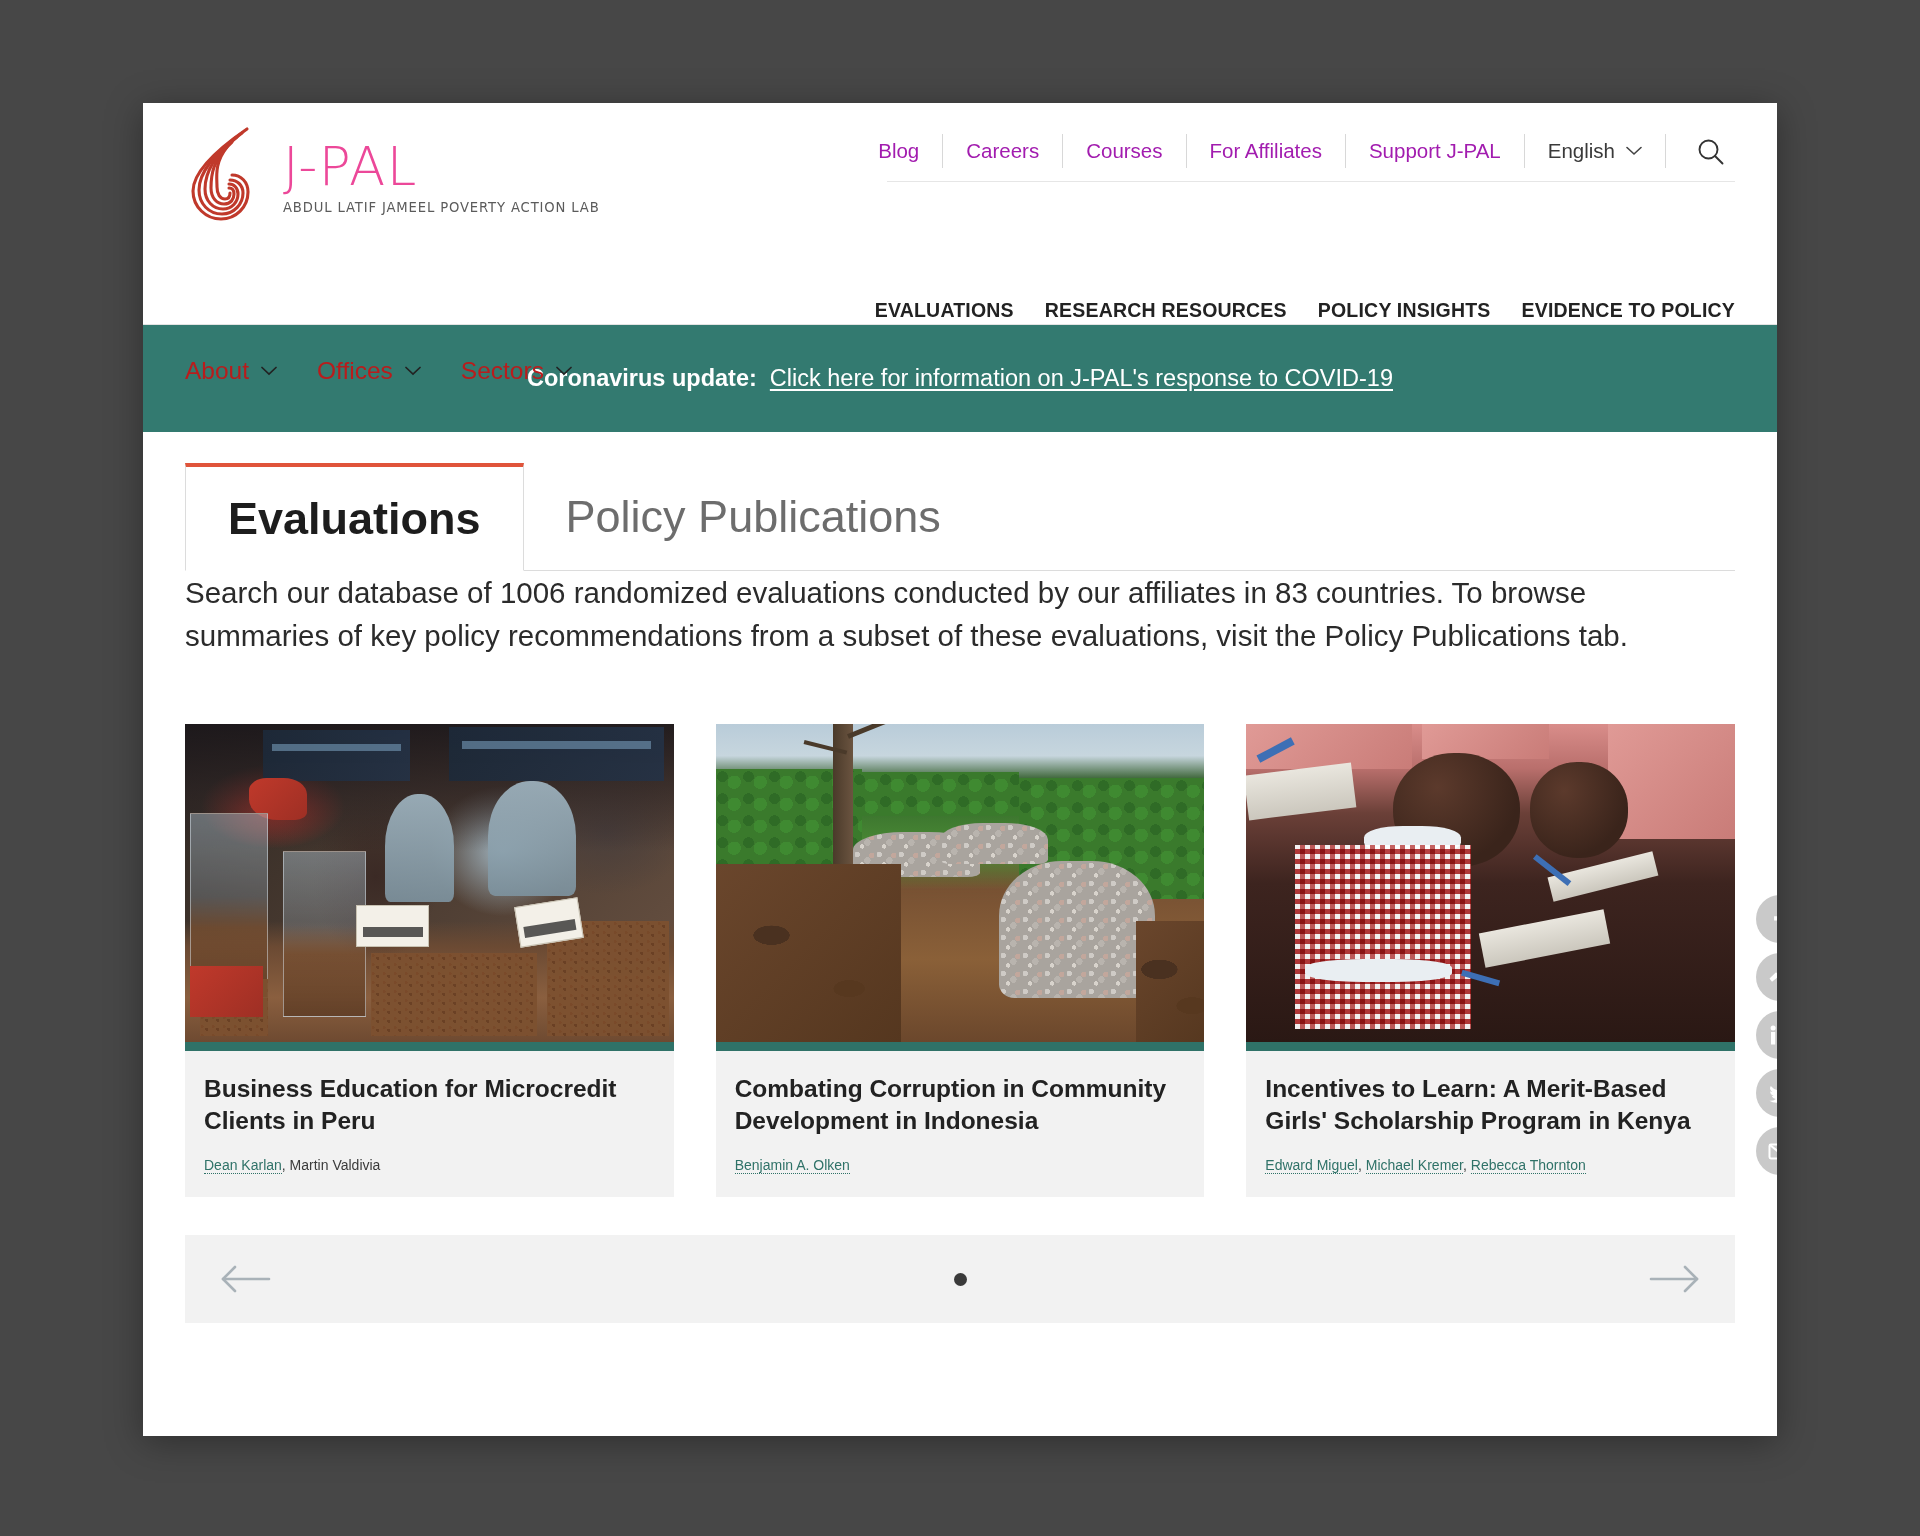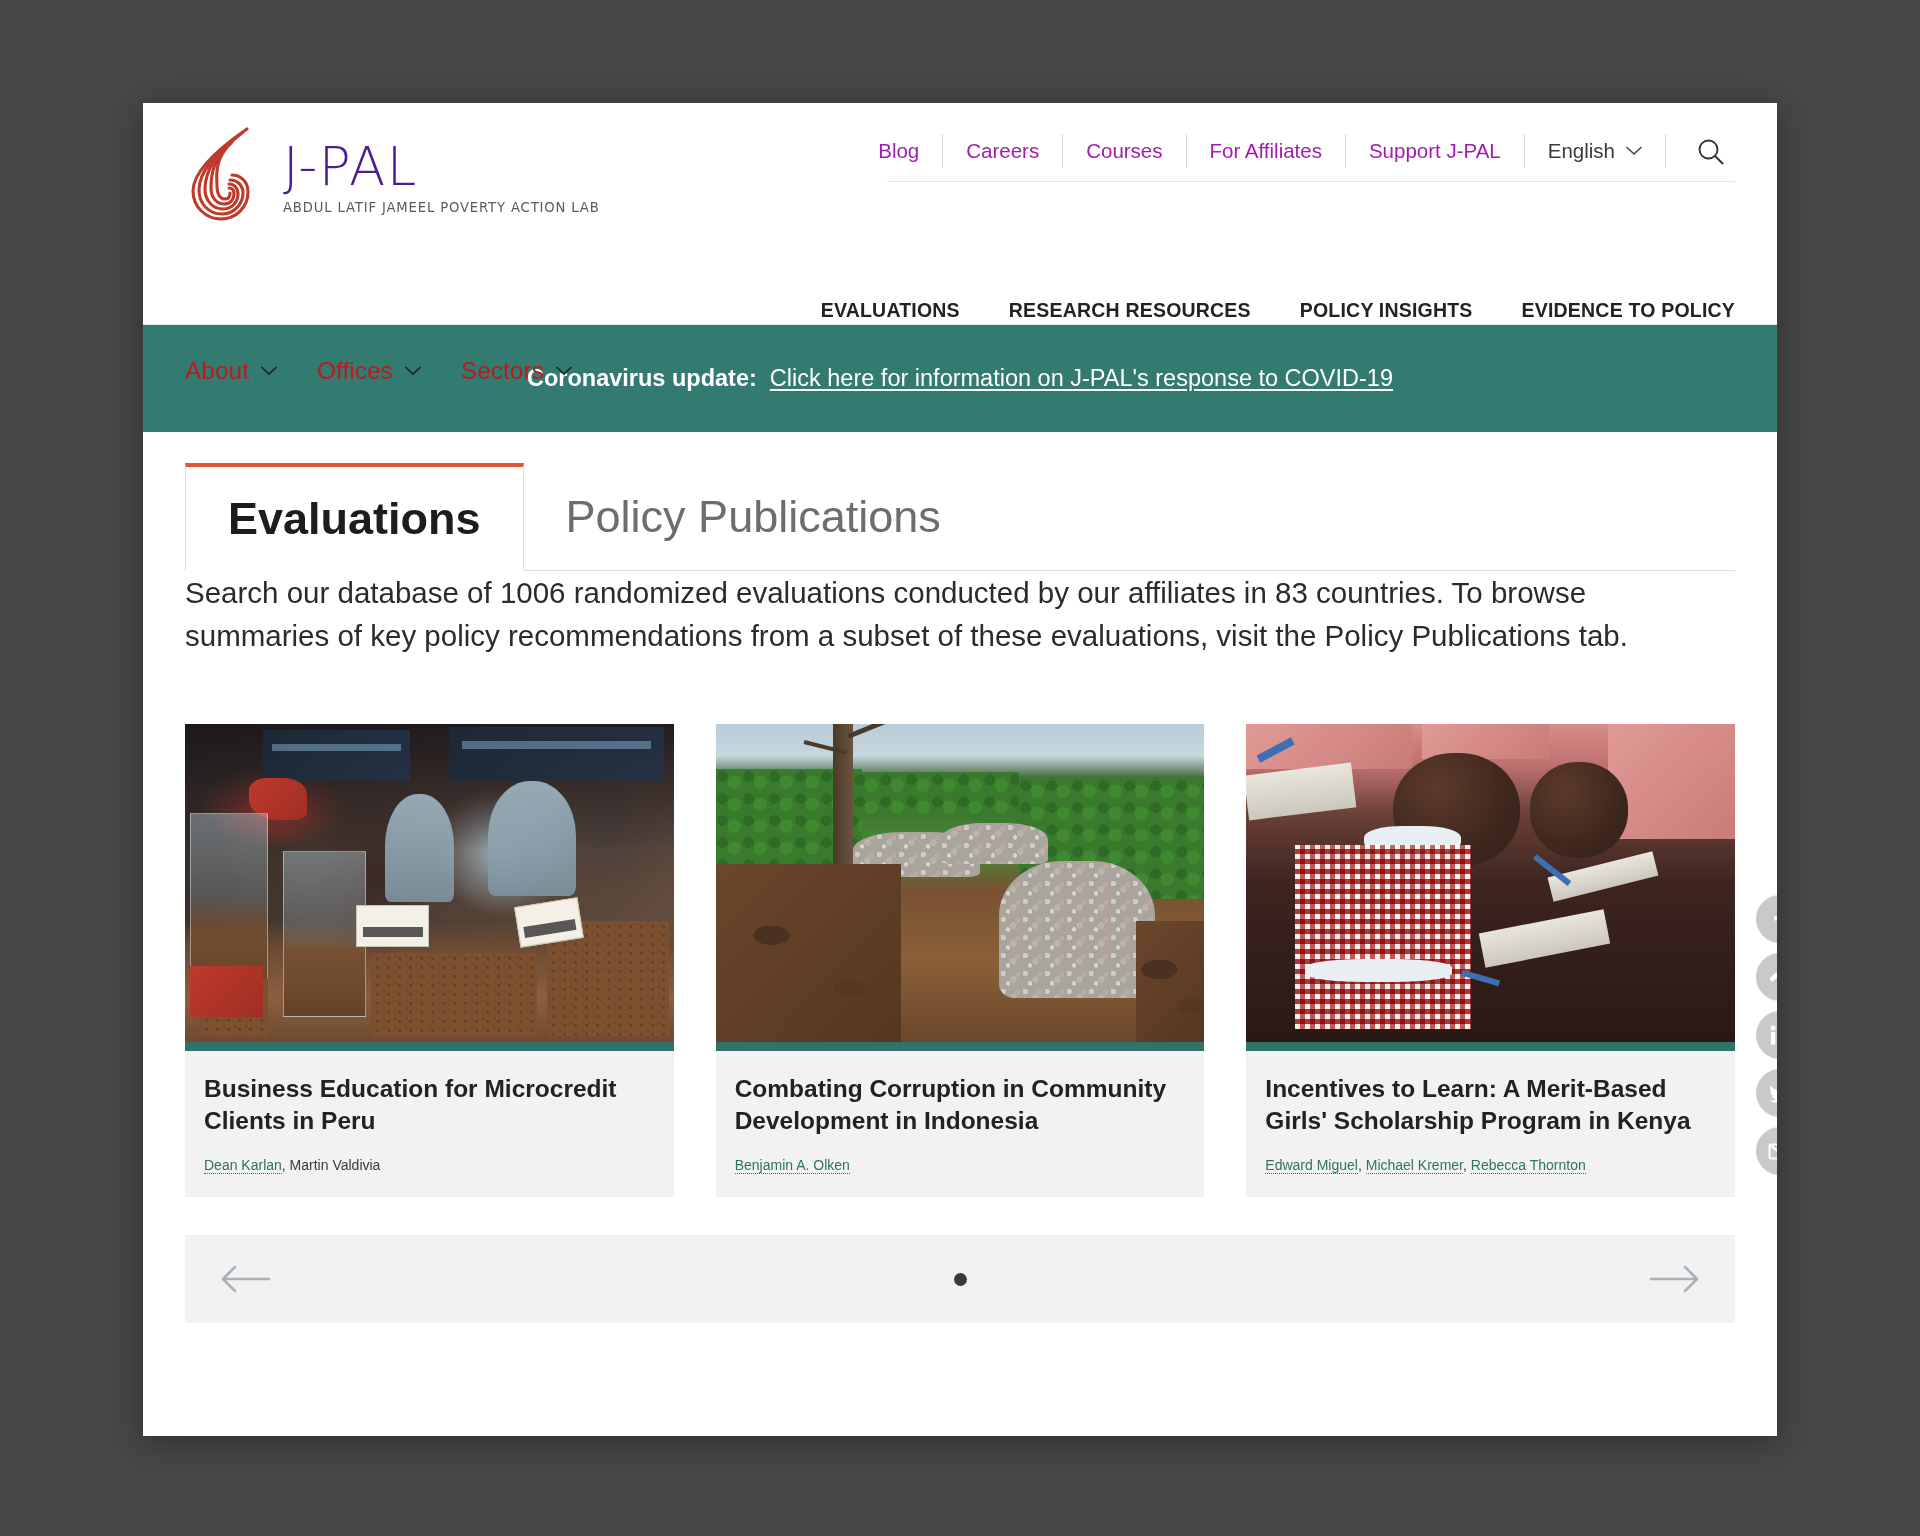--- a/index.html
+++ b/index.html
@@ -49,21 +49,21 @@
     flex: none;
   }
   .logo-text {
     margin-left: 14px;
     padding-top: 4px;
   }
   .logo-title {
     font-family: "DejaVu Sans", sans-serif;
     font-size: 53px;
     letter-spacing: 1.5px;
-    color: #4c1d95;
+    color: #ec4899;
     line-height: 1;
     font-weight: 300;
   }
   .logo-sub {
     font-family: "DejaVu Sans", sans-serif;
     font-size: 13.2px;
     letter-spacing: 0.85px;
     color: #5b5b5b;
     margin-top: 7px;
     white-space: nowrap;
@@ -128,21 +128,21 @@
     right: 42px;
     top: 196px;
     display: flex;
     gap: 0;
   }
   .main-nav-item {
     font-size: 19.5px;
     font-weight: 700;
     letter-spacing: 0.2px;
     color: #222;
-    margin-left: 49px;
+    margin-left: 31px;
     cursor: pointer;
     white-space: nowrap;
   }
   .main-nav-item:first-child { margin-left: 0; }
 
   
   .sub-nav {
     position: absolute;
     left: 42px;
     top: 254px;

